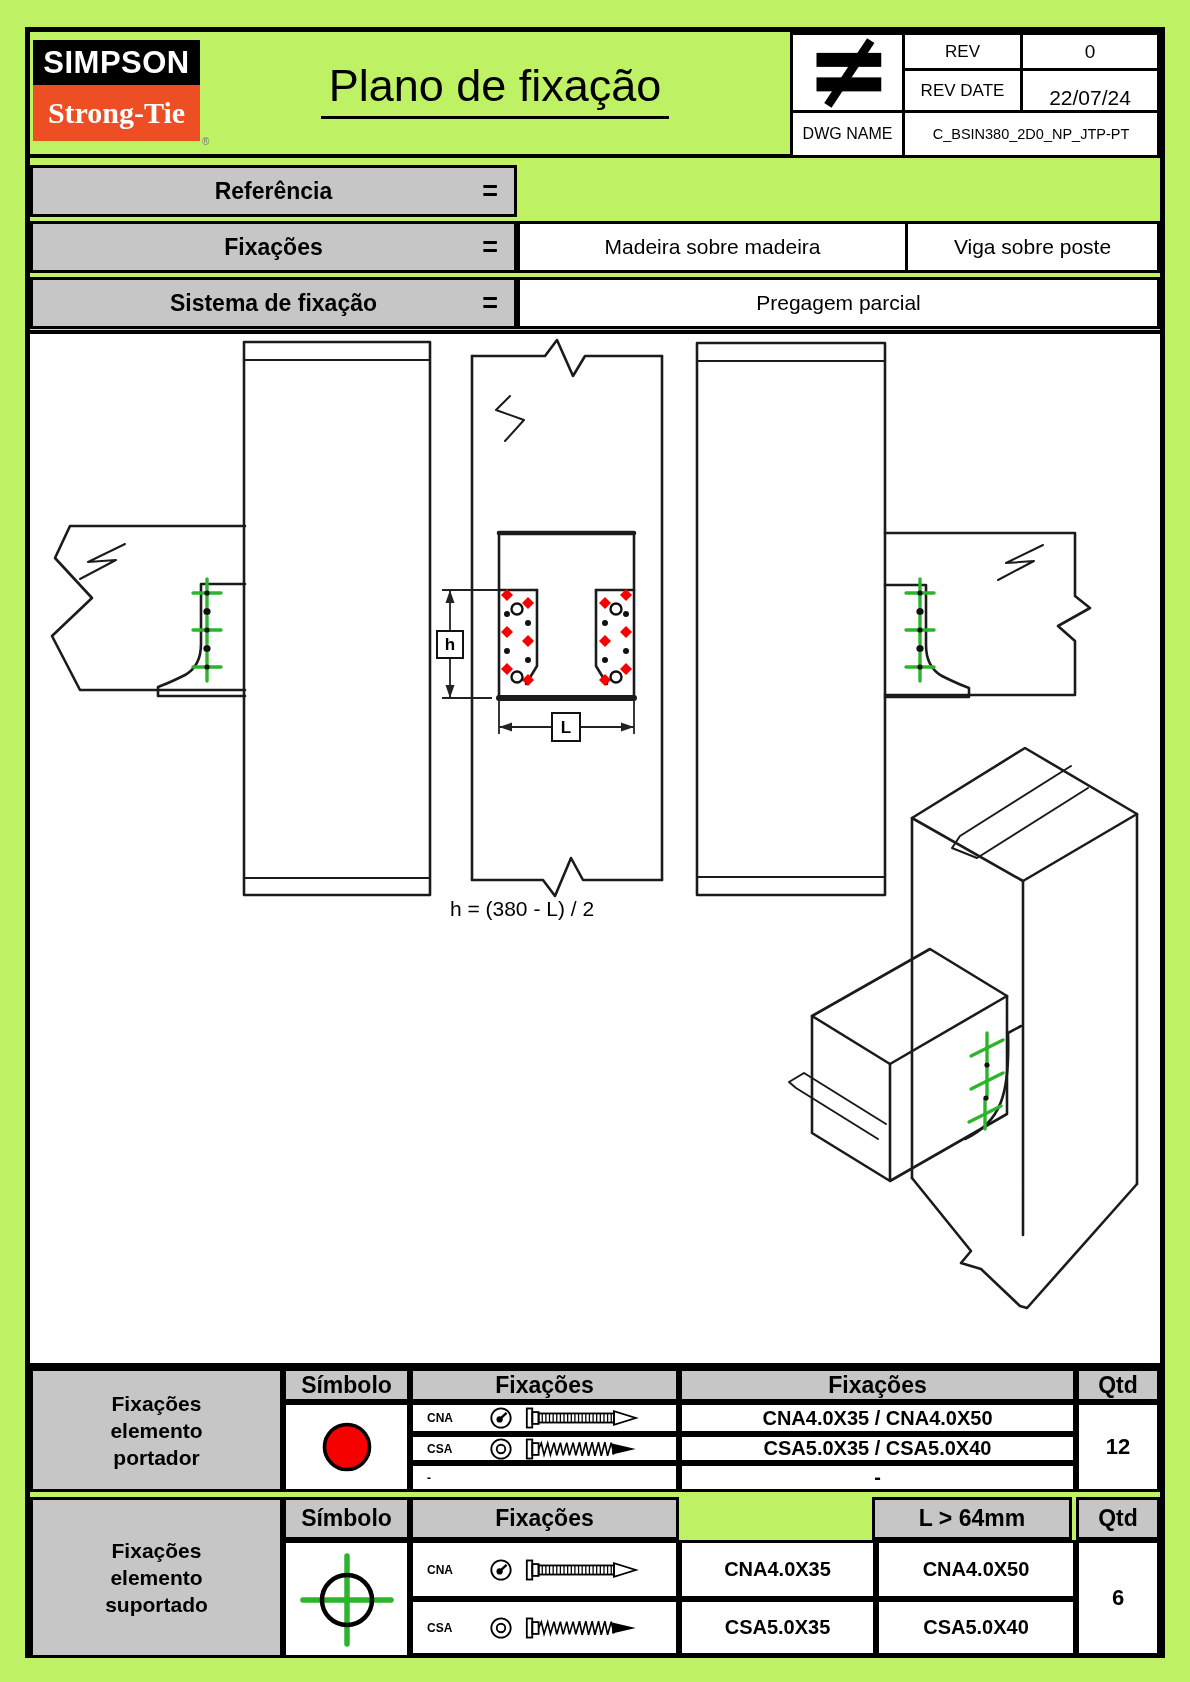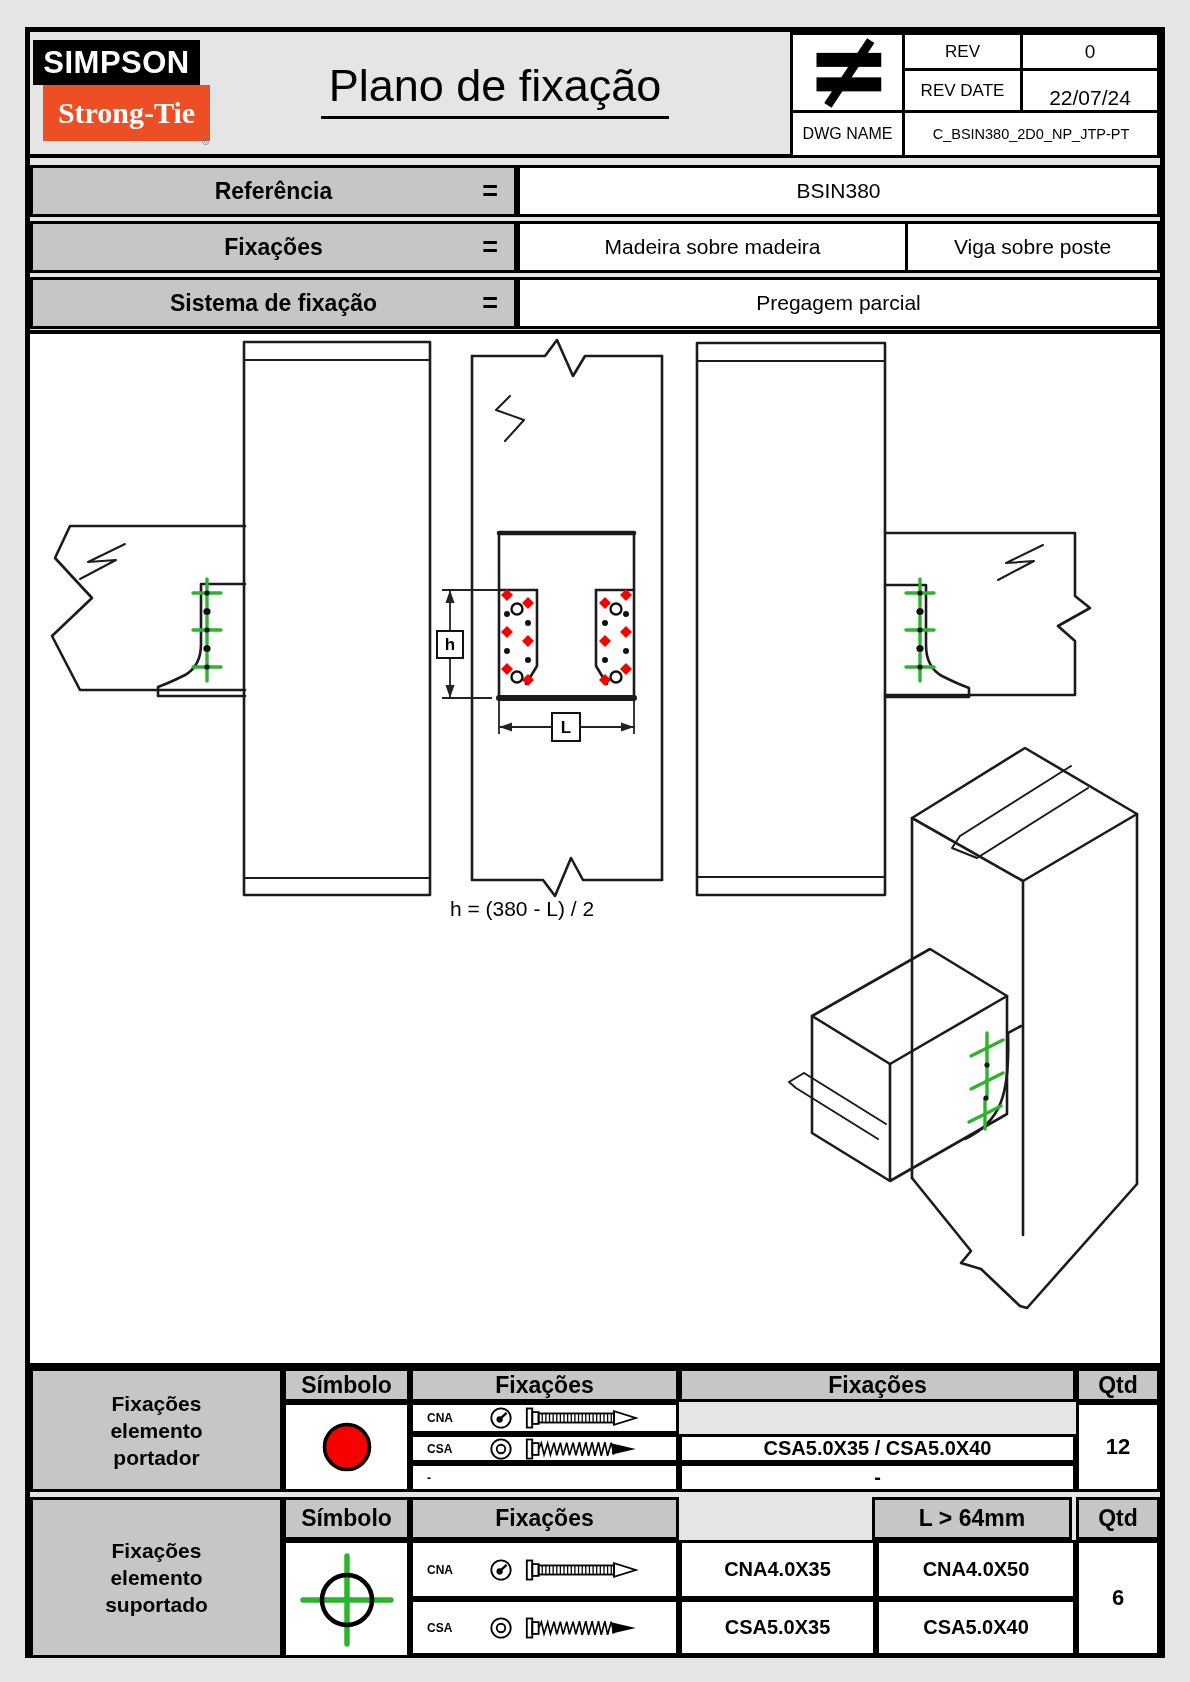--- a/index.html
+++ b/index.html
@@ -1,26 +1,26 @@
 <!DOCTYPE html>
 <html style="--c-accent-orange: #ee4e23; --c-symbol-red: #f60000; --c-symbol-green: #2db42d; --c-cell-gray: #c6c6c6;"><head>
 <meta charset="utf-8">
 <style>
   html,body{margin:0;padding:0;background:#fff;}
-  .page{position:relative;width:1190px;height:1682px;background:#e5e5e5;
+  .page{position:relative;width:1190px;height:1682px;background:#bef264;
         font-family:"Liberation Sans",sans-serif;color:#000;overflow:hidden;}
   .abs{position:absolute;box-sizing:border-box;}
   .frame{border:5px solid #000;}
   .cell{position:absolute;box-sizing:border-box;border:3px solid #000;background:#fff;
         display:flex;align-items:center;justify-content:center;text-align:center;}
   .gray{background:var(--c-cell-gray,#c6c6c6);}
   .logo-top{background:#000;color:#fff;font-weight:bold;font-size:31px;letter-spacing:.5px;
         display:flex;align-items:center;justify-content:center;}
   .logo-bot{background:var(--c-accent-orange,#ee4e23);color:#fff;font-weight:bold;font-size:30px;
-        font-family:"Liberation Serif",serif;display:flex;align-items:center;justify-content:center;margin-left:10px;}
+        font-family:"Liberation Serif",serif;display:flex;align-items:center;justify-content:center;}
   .title{font-size:45px;display:flex;align-items:flex-start;justify-content:center;}
   .title span{border-bottom:3px solid #000;padding:0 8px 4px 8px;}
   .eq{position:absolute;right:16px;top:50%;transform:translateY(-50%);font-size:27px;font-weight:bold;}
   .reflabel{font-size:23px;font-weight:bold;}
   .refval{font-size:21px;}
   .fixrow{justify-content:flex-start;padding-left:14px;gap:12px;}
   .code{font-size:12px;font-weight:bold;min-width:50px;text-align:left;}
   .val{font-size:20px;font-weight:bold;}
   .qtd{font-size:22px;font-weight:bold;}
   .hdr{font-size:23px;font-weight:bold;}
@@ -75,21 +75,20 @@
   <div class="cell" style="left:1020px;top:32px;width:140px;height:39px;font-size:19px;">0</div>
   <div class="cell" style="left:902px;top:68px;width:121px;height:45px;font-size:17px;">REV DATE</div>
   <div class="cell" style="left:1020px;top:68px;width:140px;height:60px;font-size:21px;">22/07/24</div>
   <div class="cell" style="left:790px;top:110px;width:115px;height:48px;font-size:16px;">DWG NAME</div>
   <div class="cell" style="left:902px;top:110px;width:258px;height:48px;font-size:14.5px;">C_BSIN380_2D0_NP_JTP-PT</div>
 
   <div class="cell gray" style="left:30px;top:165px;width:487px;height:52px;">
     <span class="reflabel">Referência</span>
     <span class="eq">=</span>
   </div>
-  <div class="cell refval" style="left:517px;top:165px;width:643px;height:52px;">BSIN380</div>
 
   <div class="cell gray" style="left:30px;top:221px;width:487px;height:52px;">
     <span class="reflabel">Fixações</span>
     <span class="eq">=</span>
   </div>
   <div class="cell refval" style="left:517px;top:221px;width:391px;height:52px;">Madeira sobre madeira</div>
   <div class="cell refval" style="left:905px;top:221px;width:255px;height:52px;">Viga sobre poste</div>
 
   <div class="cell gray" style="left:30px;top:277px;width:487px;height:52px;">
     <span class="reflabel">Sistema de fixação</span>
@@ -246,20 +245,21 @@
         <path d="M13.5,12.5 L19,7.5" stroke="#000" stroke-width="2.6"></path>
     </svg>
     <svg width="118" height="24" viewBox="0 0 130 26">
       <rect x="2" y="2.5" width="6" height="21" class="ic"></rect>
         <rect x="8" y="6.5" width="7" height="13" class="ic"></rect>
       <rect x="15" y="8" width="83" height="10" class="ic"></rect>
       <path d="M19,8V18M23,8V18M27,8V18M31,8V18M35,8V18M39,8V18M43,8V18M47,8V18M51,8V18M55,8V18M59,8V18M63,8V18M67,8V18M71,8V18M75,8V18M79,8V18M83,8V18M87,8V18M91,8V18M95,8V18" stroke="#000" stroke-width="1.4" fill="none"></path>
       <polygon points="98,5.5 98,20.5 122,13" class="ic"></polygon>
     </svg>
   </div>
+  <div class="cell val" style="left:679px;top:1402px;width:397px;height:32px;">CNA4.0X35 / CNA4.0X50</div>
 
   <div class="cell fixrow" style="left:410px;top:1434px;width:269px;height:29px;">
     <span class="code">CSA</span>
     <svg width="24" height="24" viewBox="0 0 26 26">
       <circle cx="13" cy="13" r="10.5" class="ic"></circle>
         <circle cx="13" cy="13" r="4.6" class="ic"></circle>
     </svg>
     <svg width="118" height="24" viewBox="0 0 130 26">
       <rect x="2" y="2.5" width="6" height="21" class="ic"></rect>
         <rect x="8" y="6.5" width="7" height="13" class="ic"></rect>

